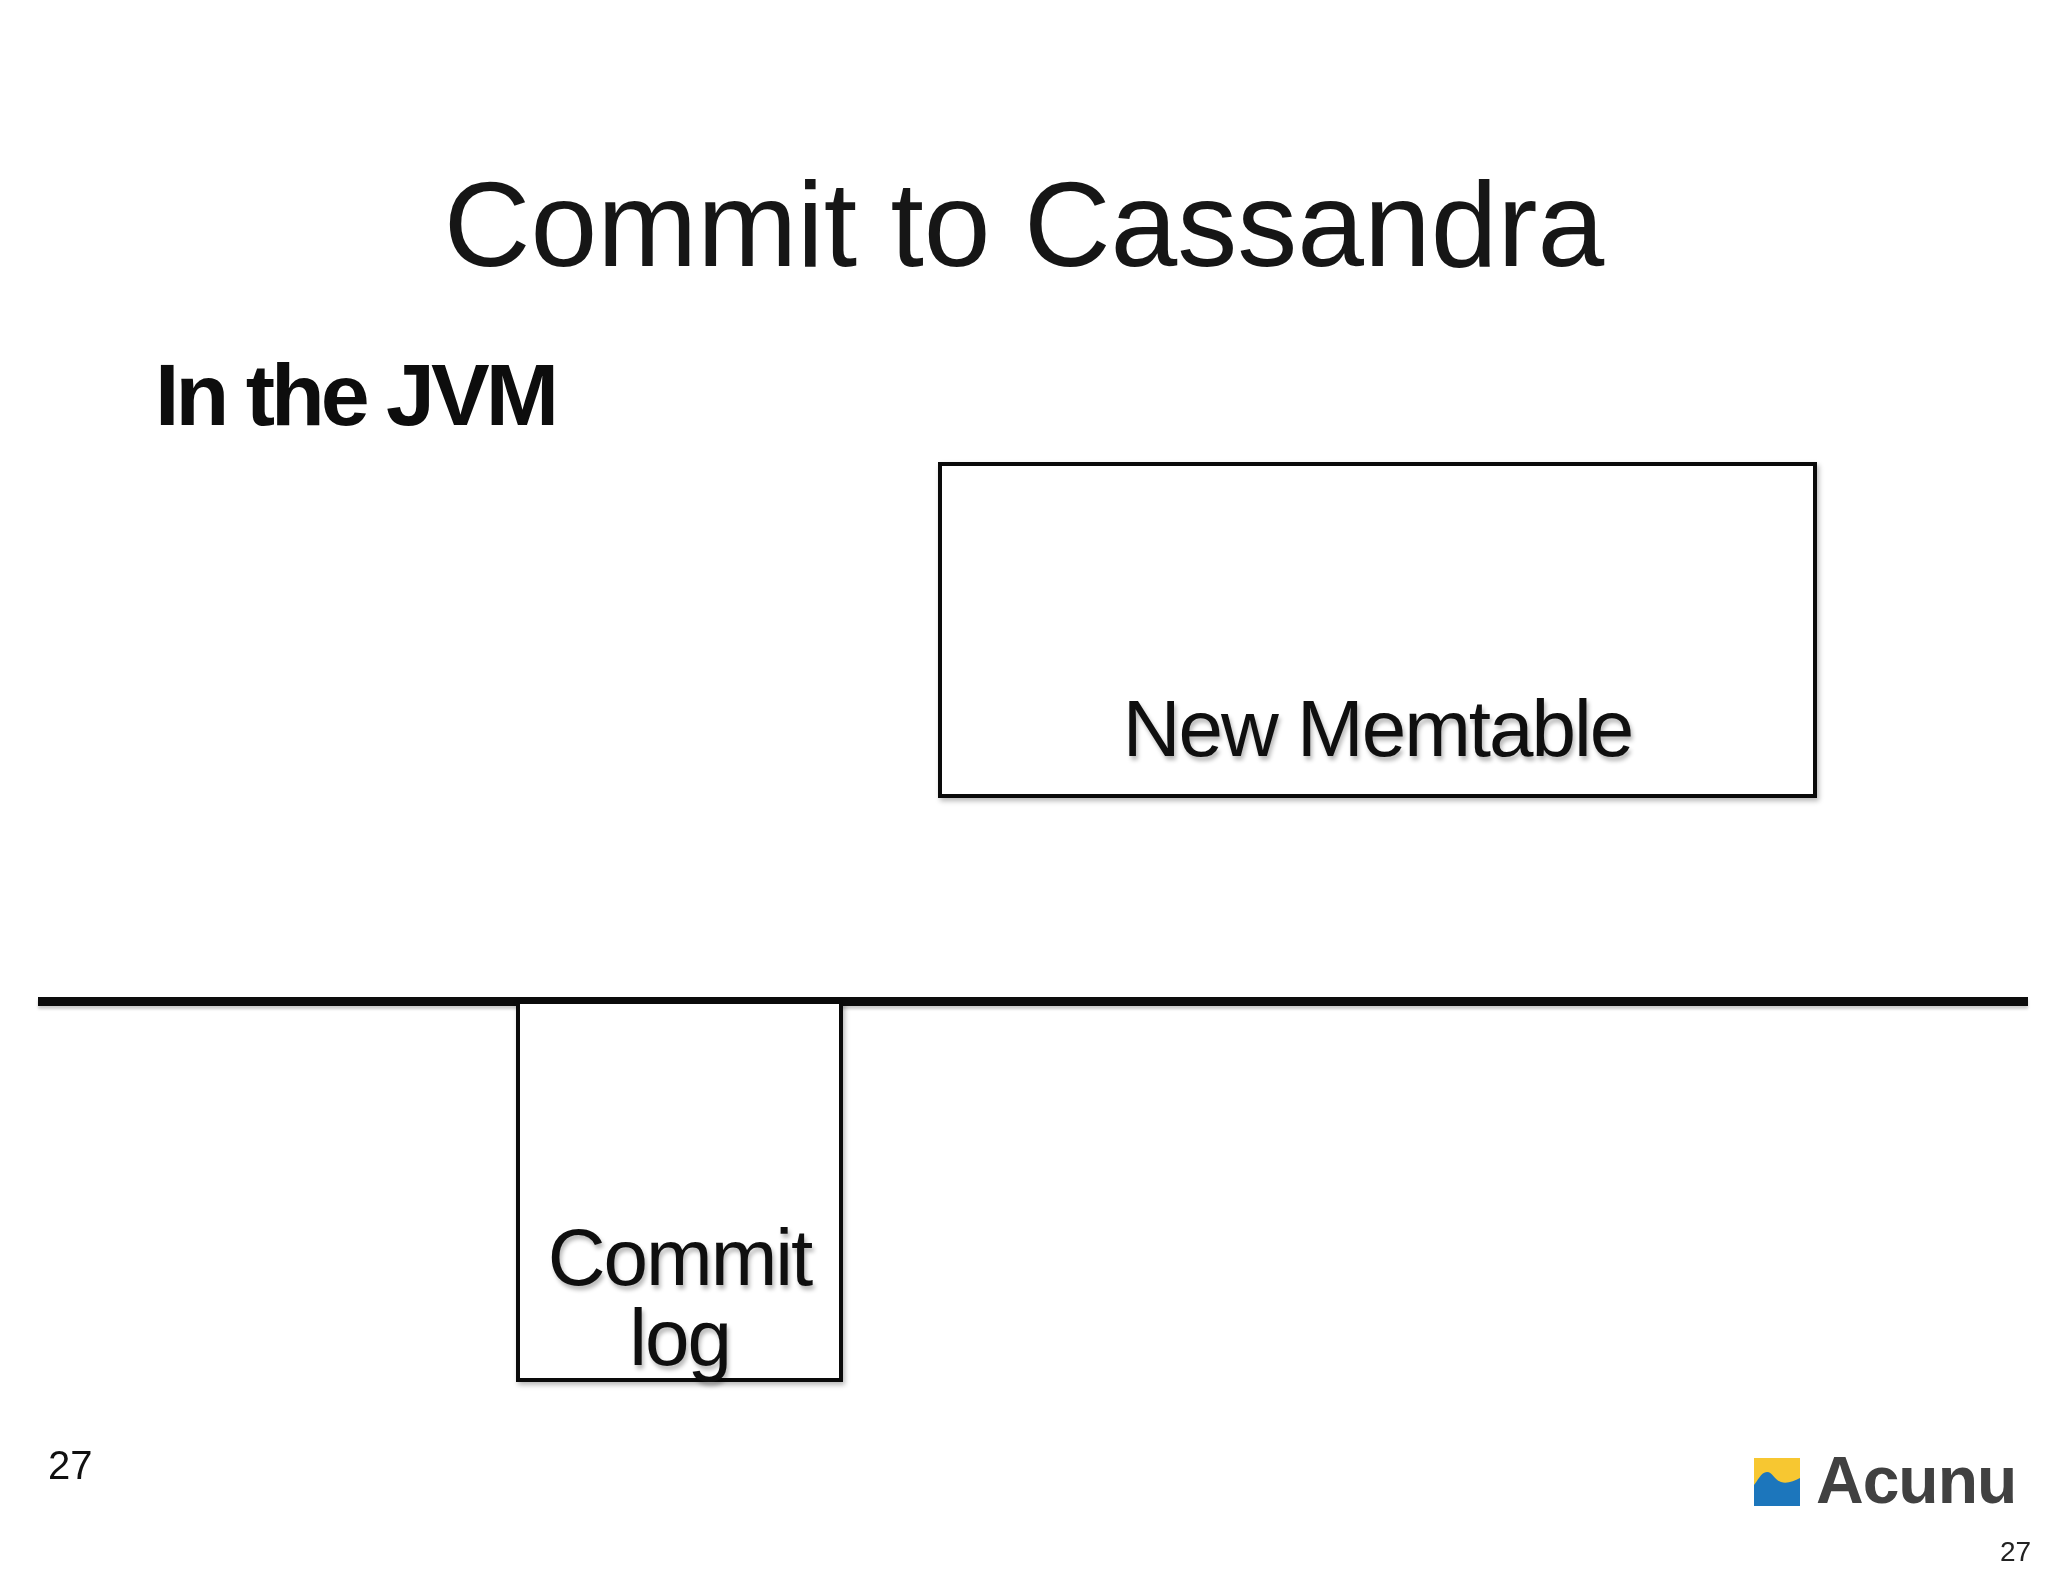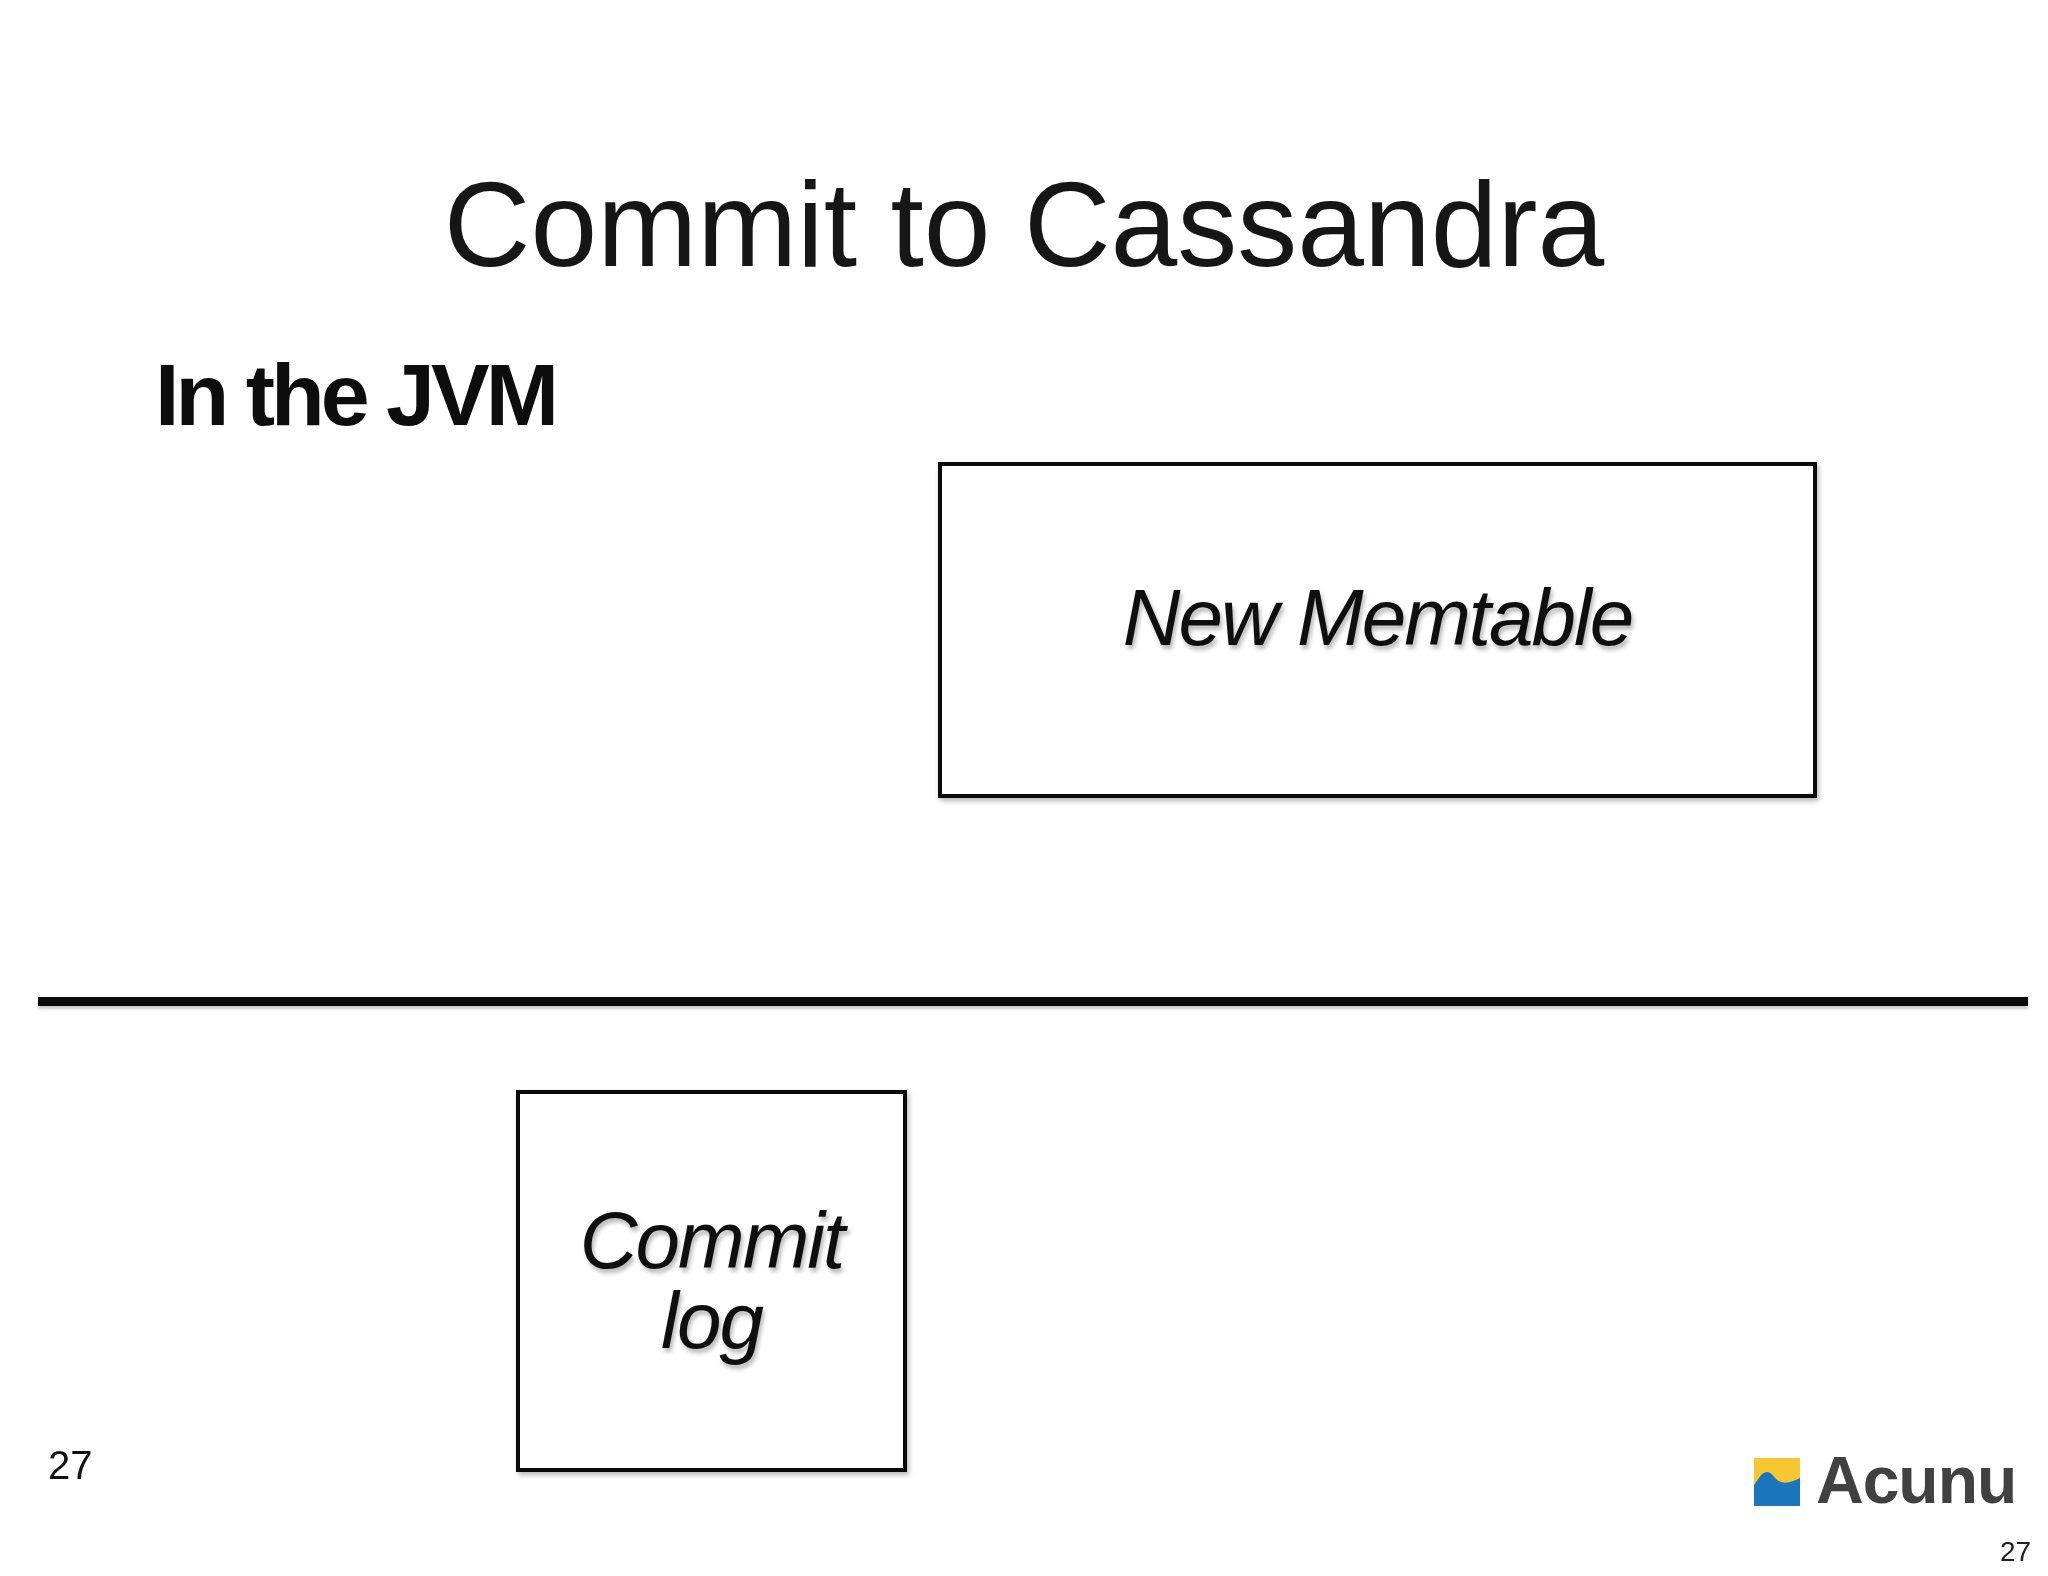--- a/index.html
+++ b/index.html
@@ -38,35 +38,34 @@
   #jvm-label { top: 342px; left: 155px; text-align: right; }
   #disk-label { top: 1178px; left: 205px; }
 
   
   .diagram-box {
     box-sizing: border-box;
     border: 4px solid #0a0a0a;
     background: #ffffff;
     box-shadow: 2px 3px 5px rgba(0,0,0,0.28);
     display: flex;
-    align-items: center;
+    align-items: flex-end;
     justify-content: center;
     text-align: center;
-    font-style: italic;
   }
   .box-label {
     font-size: 80px;
     font-weight: 400;
     letter-spacing: -2px;
     line-height: 1.0;
     color: #0f0f0f;
     text-shadow: 2px 4px 4px rgba(0,0,0,0.28);
   }
   #memtable-box { left: 938px; top: 462px; width: 879px; height: 336px; padding-bottom: 25px; }
-  #commit-box   { left: 516px; top: 1090px; width: 391px; height: 382px; }
+  #commit-box   { left: 516px; top: 1000px; width: 327px; height: 382px; }
   #commit-box .box-label { display: block; padding: 0 34px; }
   #sstable-box  { left: 946px; top: 1055px; width: 871px; height: 382px; }
 
   
   #divider {
     left: 38px; top: 997px;
     width: 1990px; height: 9px;
     background: #0c0c0c;
     box-shadow: 0 3px 3px rgba(0,0,0,0.2);
   }

